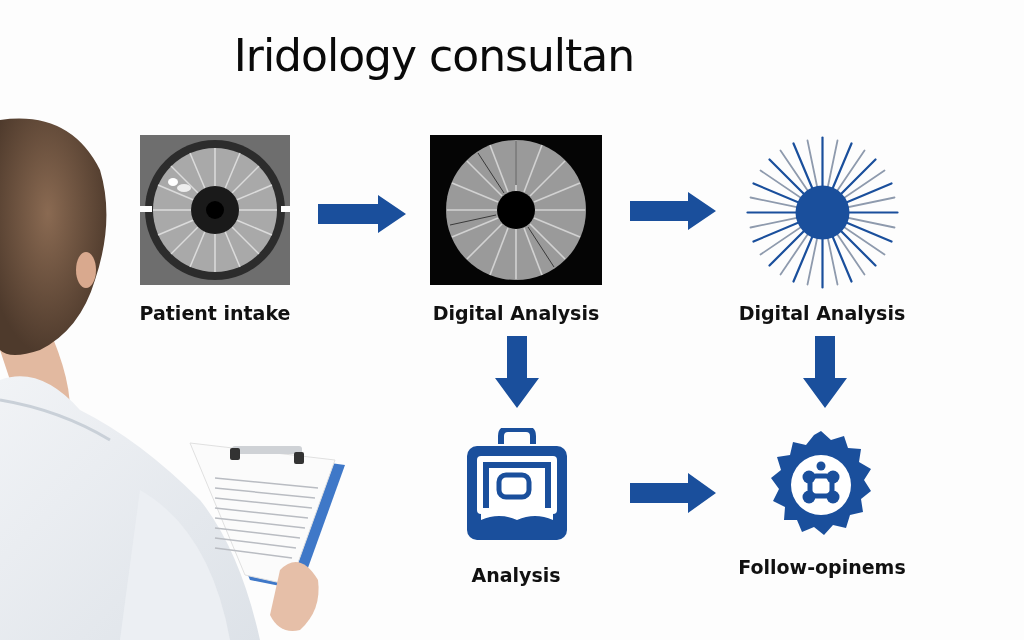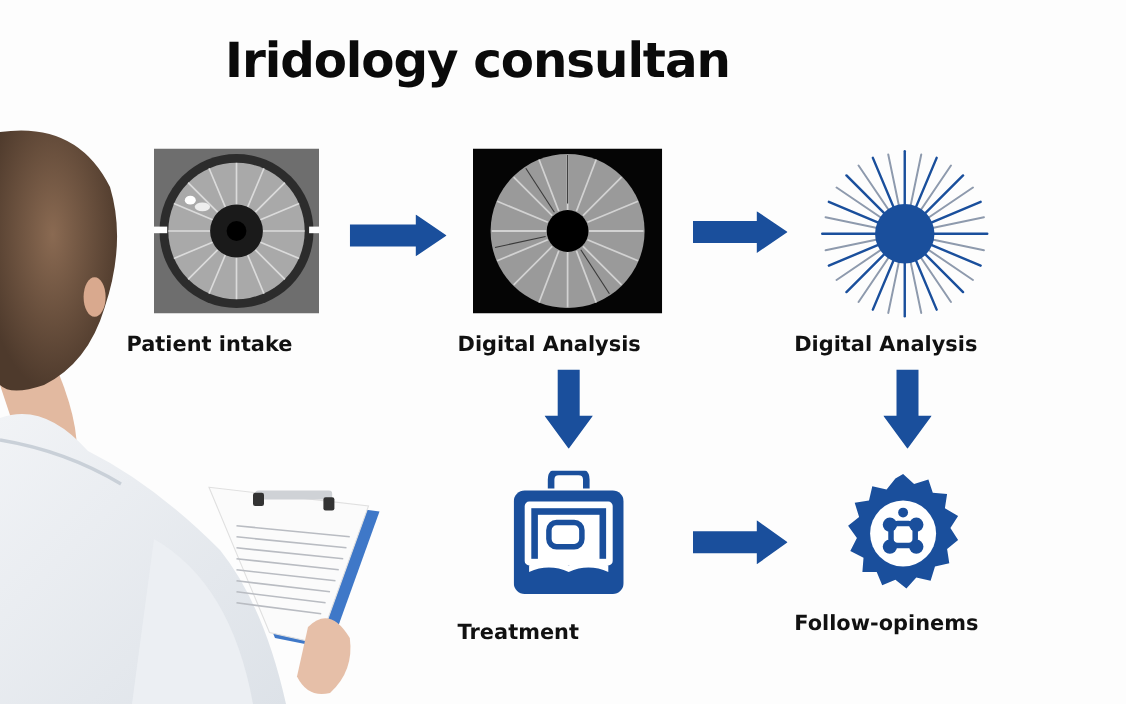--- a/index.html
+++ b/index.html
@@ -1,19 +1,19 @@
 <!DOCTYPE html>
 <html><head>
 <meta charset="utf-8">
 <style>
   html, body { margin:0; padding:0; }
   body { width:1024px; height:640px; overflow:hidden; background:#fdfdfd; position:relative; font-family:"DejaVu Sans", sans-serif; color:#0b0b0b; }
   .abs { position:absolute; }
-  .title { left:0; width:868px; top:30px; text-align:center; font-size:44px; font-weight:bold; letter-spacing:-1px; color:#0a0a0a; }
-  .label { font-size:19px; font-weight:bold; text-align:left; white-space:nowrap; color:#111; }
+  .title { left:0; width:868px; top:30px; text-align:center; font-size:44px; font-weight:normal; letter-spacing:-1px; color:#0a0a0a; }
+  .label { font-size:19px; font-weight:bold; text-align:center; white-space:nowrap; color:#111; }
 </style>
 </head>
 <body>
 
 <svg class="abs" style="left:0;top:110px" width="360" height="530" viewBox="0 0 360 530">
   <defs>
     <radialGradient id="hair" cx="45%" cy="40%" r="60%">
       <stop offset="0%" stop-color="#8a6a52"></stop>
       <stop offset="100%" stop-color="#4e3a2c"></stop>
     </radialGradient>
@@ -164,21 +164,21 @@
 
 <svg class="abs" style="left:467px;top:428px" width="100" height="112" viewBox="0 0 100 112">
   <path d="M34 16 L34 8 Q34 1 41 1 L59 1 Q66 1 66 8 L66 16" fill="none" stroke="#1a4f9c" stroke-width="6"></path>
   <rect x="0" y="18" width="100" height="94" rx="10" fill="#1a4f9c"></rect>
   <rect x="10" y="28" width="80" height="58" rx="4" fill="#fff"></rect>
   <rect x="16" y="34" width="68" height="46" fill="#1a4f9c"></rect>
   <rect x="22" y="40" width="56" height="42" fill="#fff"></rect>
   <rect x="32" y="47" width="30" height="22" rx="7" fill="none" stroke="#1a4f9c" stroke-width="5"></rect>
   <path d="M14 86 Q32 78 50 86 Q68 78 86 86 L86 92 Q68 84 50 92 Q32 84 14 92 Z" fill="#fff"></path>
 </svg>
-<div class="abs label" style="left:416px;width:200px;top:564px">Treatment</div>
+<div class="abs label" style="left:416px;width:200px;top:564px">Analysis</div>
 
 <svg class="abs arrow" style="left:630px;top:473px" width="86" height="40" viewBox="0 0 86 40">
   <polygon points="0,10 58,10 58,0 86,20 58,40 58,30 0,30" fill="#1a4f9c"></polygon>
 </svg>
 
 <svg class="abs" style="left:766px;top:430px" width="110" height="110" viewBox="-55 -55 110 110">
   <polygon fill="#1a4f9c" points="0,-54 10,-45 23,-49 27,-37 40,-36 38,-23 50,-16 43,-5 50,6 40,14 42,27 29,30 25,43 12,40 3,50 -7,42 -19,47 -24,35 -37,35 -36,22 -48,16 -42,4 -50,-7 -40,-15 -44,-28 -31,-30 -28,-43 -15,-40 -7,-50"></polygon>
   <circle cx="0" cy="0" r="30" fill="#fff"></circle>
   <circle cx="0" cy="-19" r="4.5" fill="#1a4f9c"></circle>
   <g stroke="#1a4f9c" stroke-width="5" fill="none">

